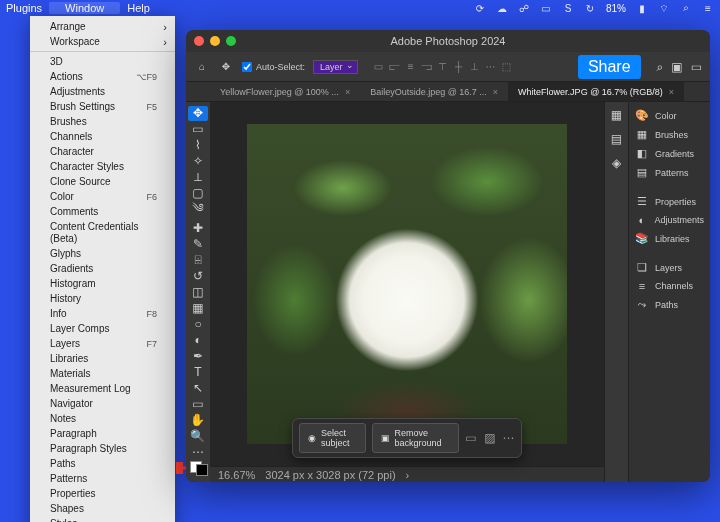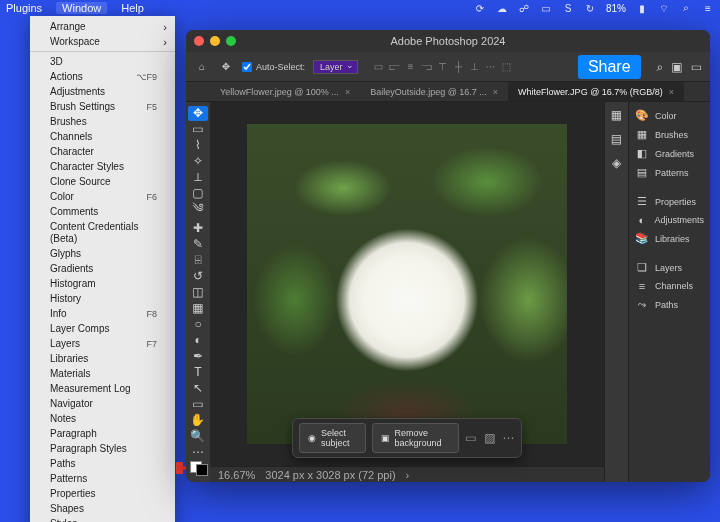--- a/index.html
+++ b/index.html
@@ -1,22 +1,22 @@
 <!DOCTYPE html>
 <html><head>
 <meta charset="utf-8">
 <style>
 * { margin:0; padding:0; box-sizing:border-box; font-family:-apple-system,BlinkMacSystemFont,"Segoe UI",sans-serif; }
 body { background:#2b4ee8; width:720px; height:522px; overflow:hidden; position:relative; font-size:10px; }
 
 
 .menubar { position:absolute; top:0; left:0; right:0; height:16px; background:#2b4ee8; color:#fff; display:flex; align-items:center; padding:0 6px; }
-.menubar .menu-left { display:flex; gap:14px;justify-content:center; }
+.menubar .menu-left { display:flex; gap:7px;justify-content:center; }
 .menubar .menu-item { cursor:default; font-size:11px; }
-.menubar .menu-item.active { background:#4969f5; padding:0 6px; border-radius:2px; }
+.menubar .menu-item.active { background:#4969f5; padding:0 16px; border-radius:2px; }
 .menubar .menu-right { margin-left:auto; display:flex; gap:10px; align-items:center; font-size:10px; }
 .menubar .status-icon { width:12px; height:12px; display:inline-flex; align-items:center; justify-content:center; opacity:.9; }
 
 
 .dropdown { position:absolute; left:30px; top:16px; width:145px; background:#eaeaea; border-radius:0 0 4px 4px; box-shadow:0 4px 20px rgba(0,0,0,.4); color:#222; padding:3px 0; }
 .dropdown .dd-item { padding:1.5px 18px 1.5px 20px; font-size:10px; display:flex; align-items:center; position:relative; cursor:default; line-height:12px; }
 .dropdown .dd-item.arrow::after { content:"›"; position:absolute; right:8px; font-size:11px; }
 .dropdown .dd-item .shortcut { margin-left:auto; font-size:9px; color:#555; }
 .dropdown .dd-sep { height:1px; background:#c8c8c8; margin:2px 0; }
 

